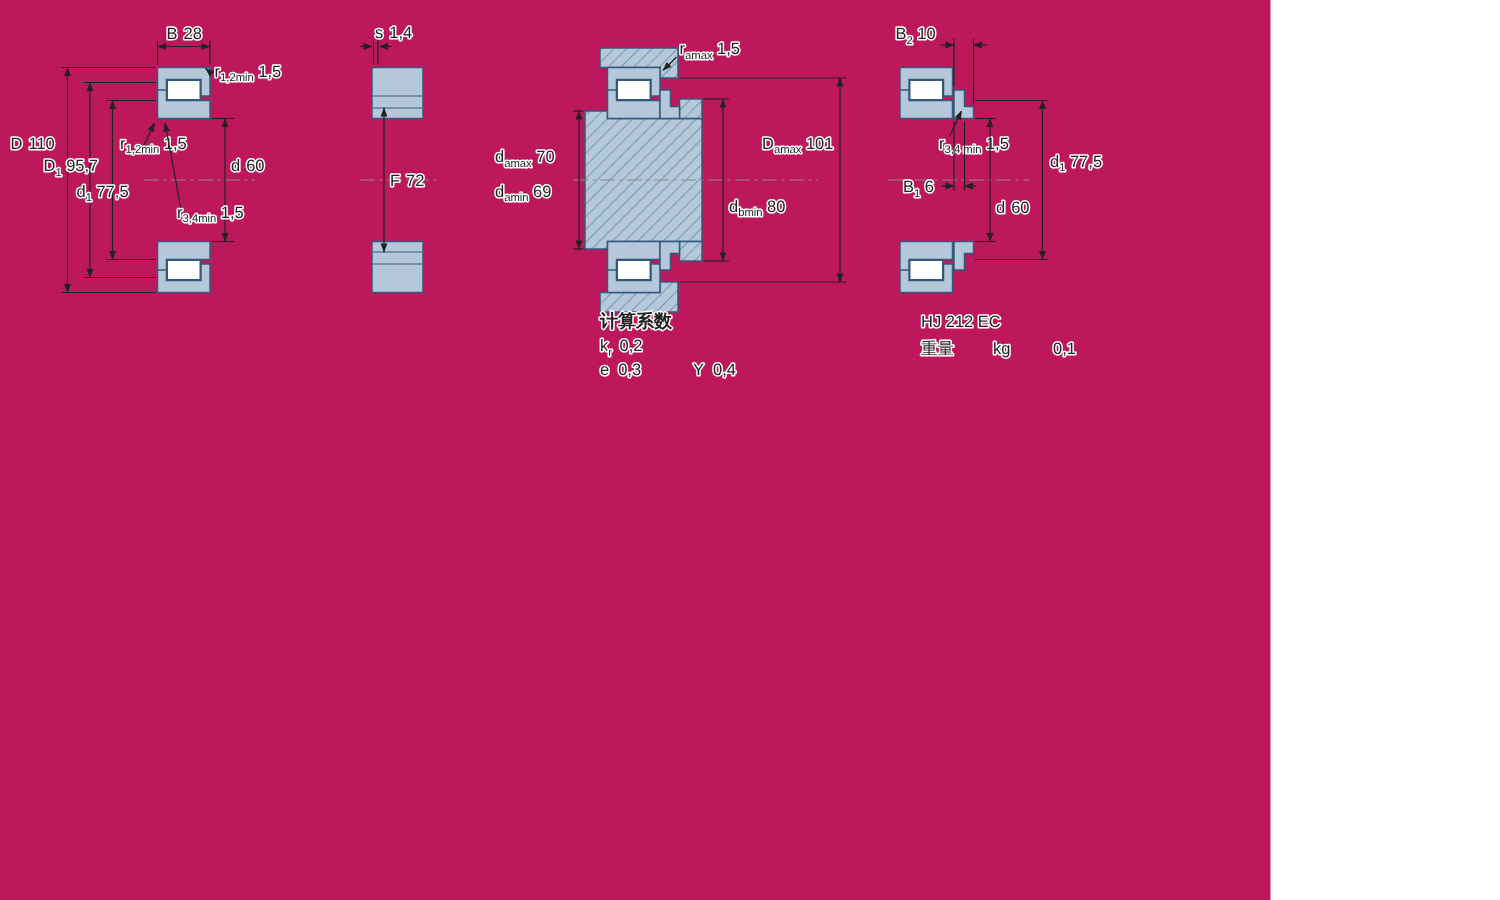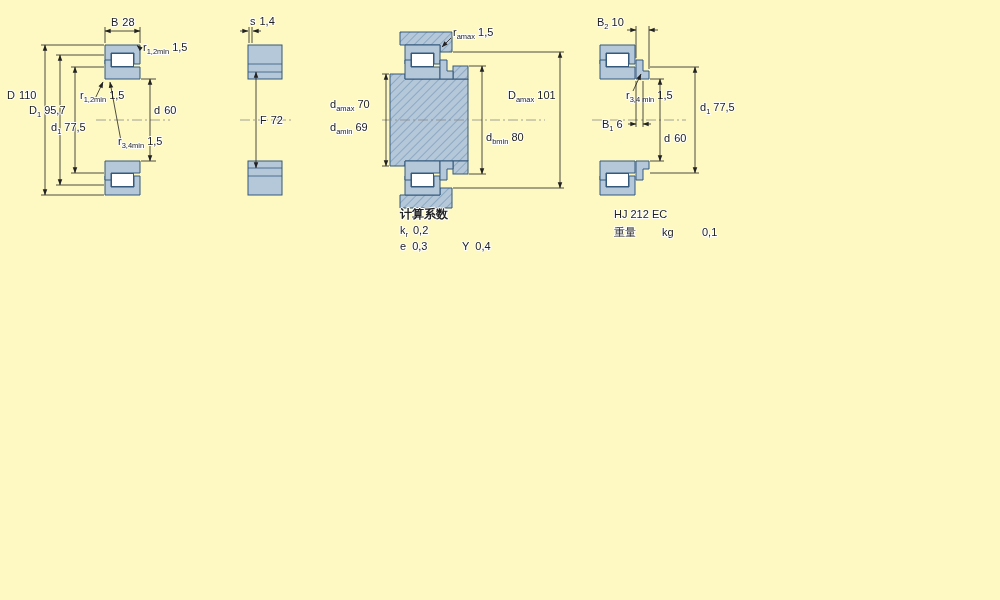--- a/index.html
+++ b/index.html
@@ -1,20 +1,20 @@
 <!DOCTYPE html>
 <html style="--fill: #b4c8da; --stroke: #35597d; --hatch: #6488a9; --dim: #222222; --cl: #8a8a8a;"><head>
 <meta charset="utf-8">
 <style>
   :root{
     --fill:#b4c8da; --stroke:#35597d; --hatch:#6488a9;
     --dim:#222222; --cl:#8a8a8a;
   }
   html,body{margin:0;padding:0;background:#ffffff;}
-  .canvas{position:relative;width:1000px;height:600px;background:#fef9c3;overflow:hidden;}
+  .canvas{position:relative;width:847px;height:600px;background:#be185d;overflow:hidden;}
   svg{display:block;}
   svg text{font-family:"Liberation Sans","DejaVu Sans",sans-serif;}
   .dim{font-size:11px;fill:var(--dim);paint-order:stroke;stroke:#ffffff;stroke-width:2px;stroke-linejoin:round;}
   .sub{font-size:7.5px;}
   .hdr{font-weight:bold;font-size:12px;}
   .bfill{fill:var(--fill);stroke:var(--stroke);stroke-width:1;}
   .wfill{fill:#ffffff;stroke:var(--stroke);stroke-width:1;}
   .hfill{fill:url(#hatch);stroke:var(--stroke);stroke-width:1;}
   .dl{stroke:var(--dim);stroke-width:0.8;fill:none;}
   .cl{stroke:var(--cl);stroke-width:0.8;stroke-dasharray:10 3 2 3;fill:none;}

